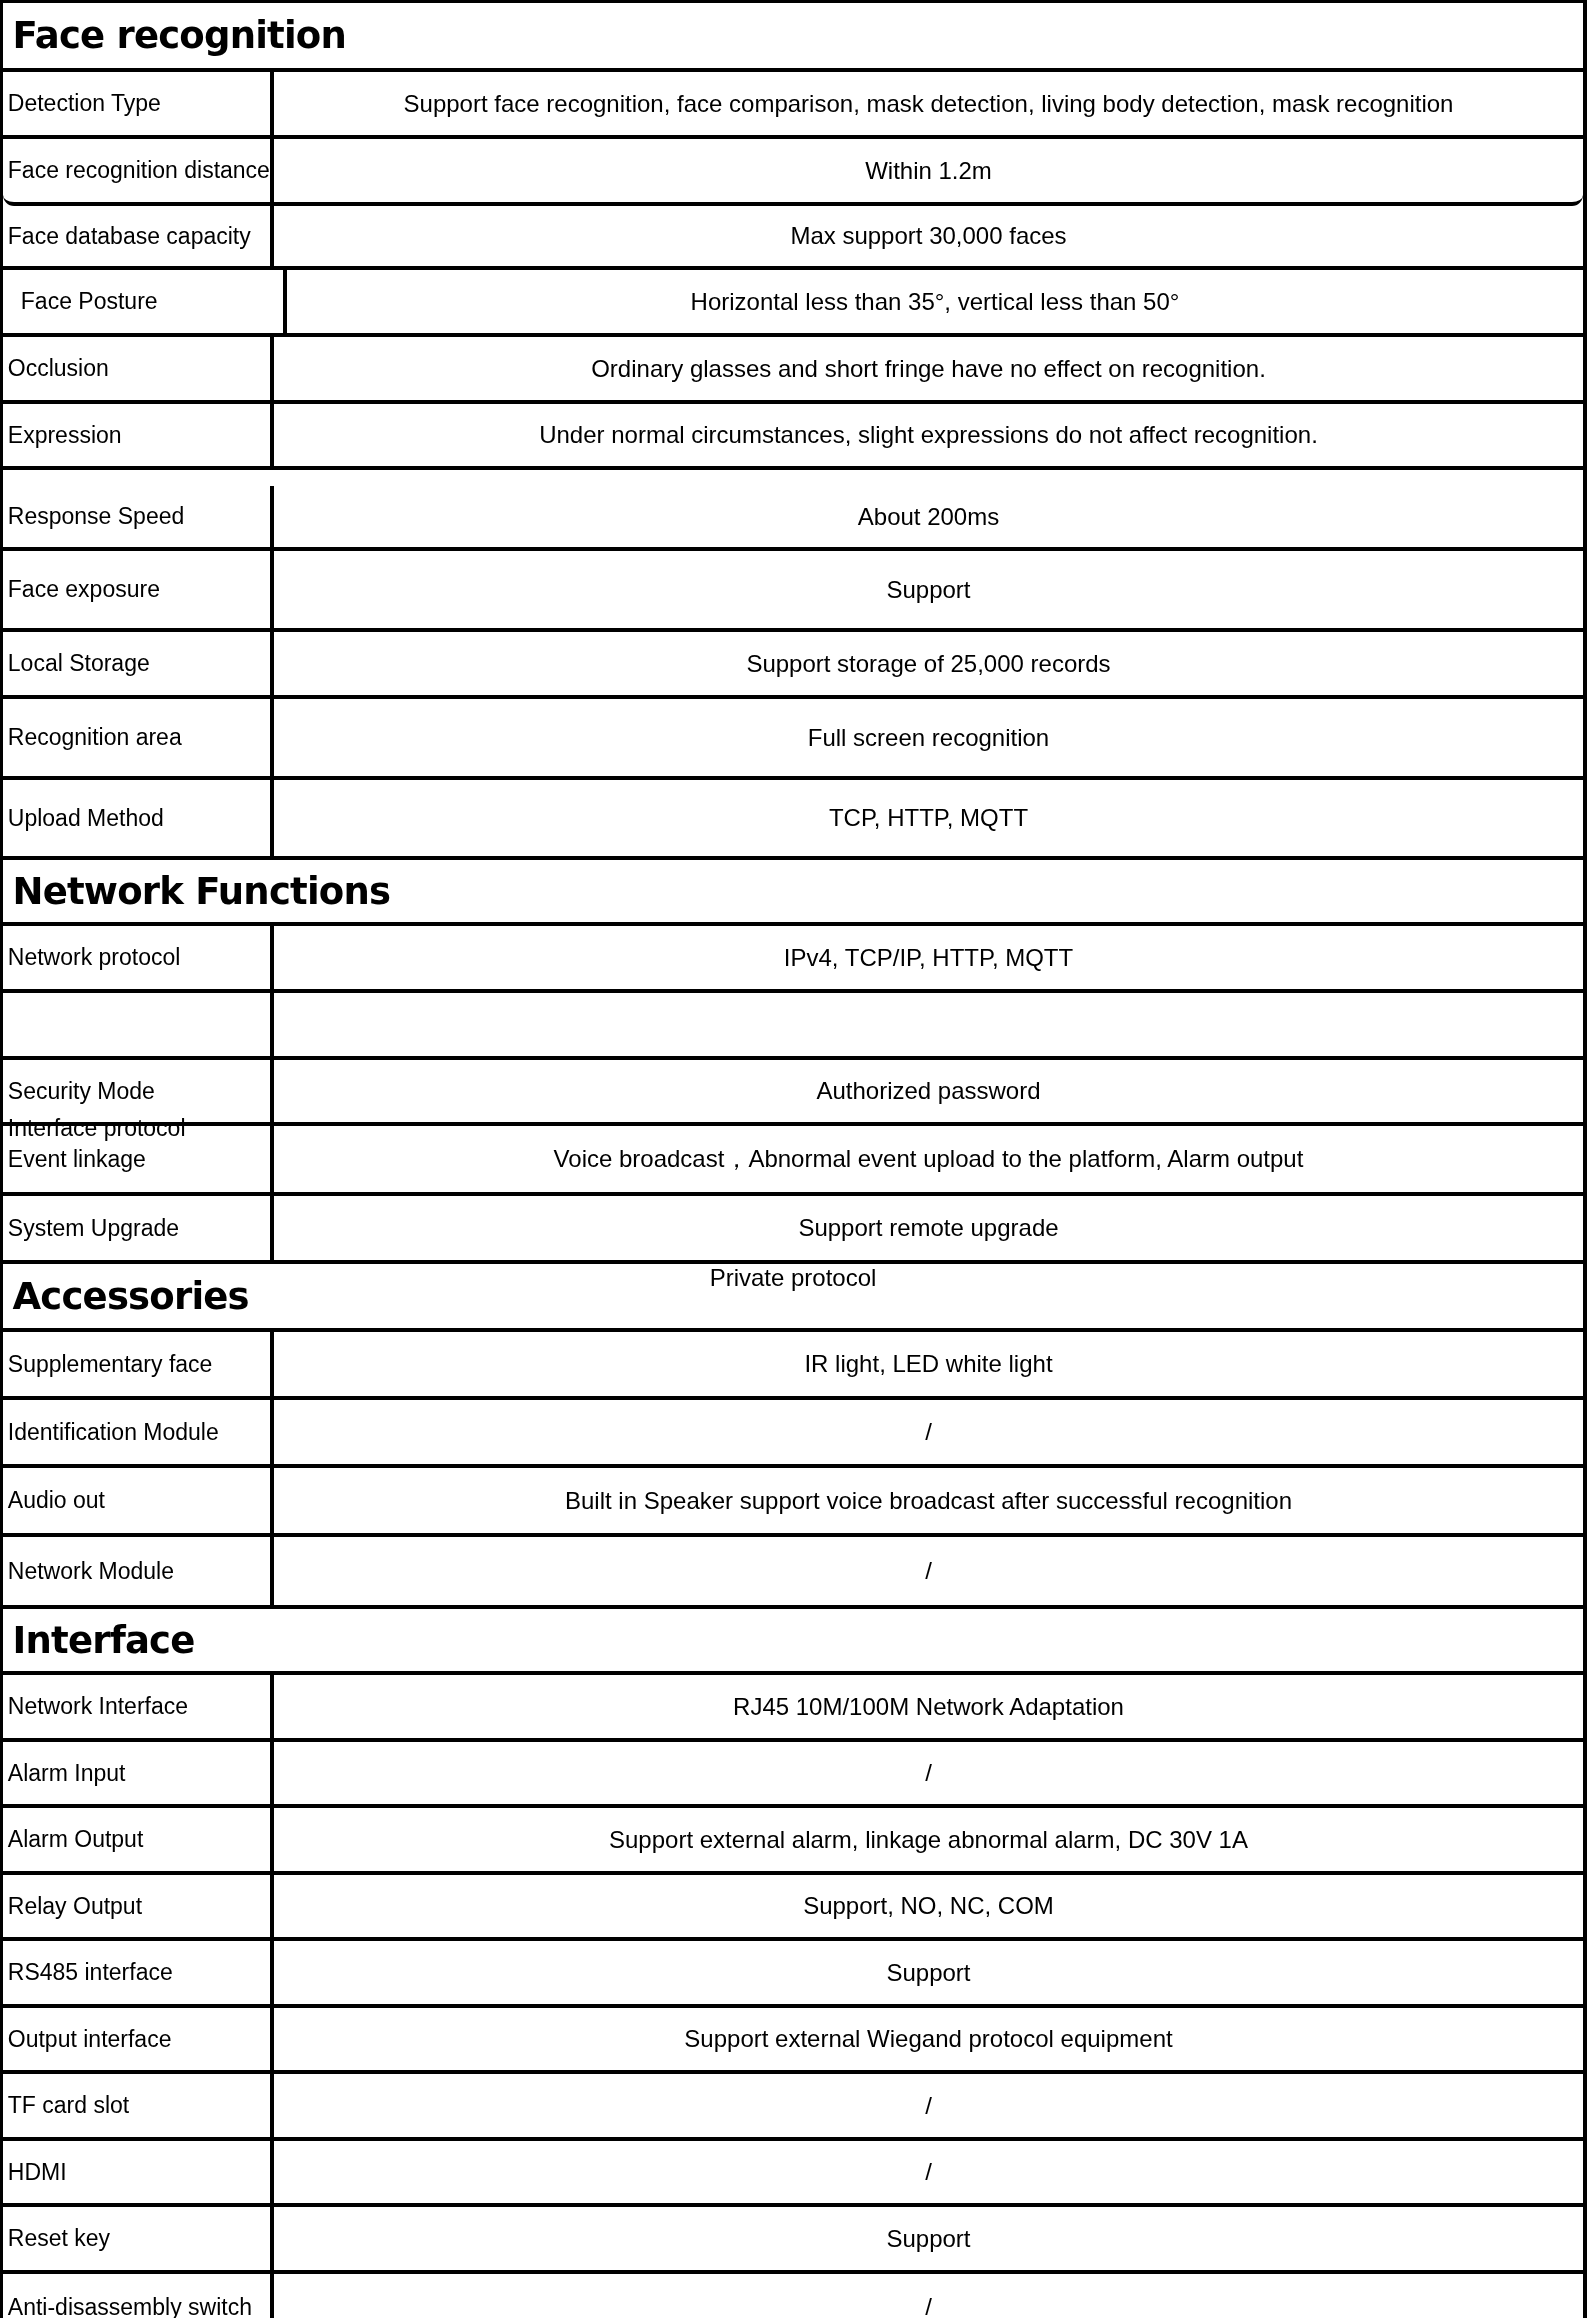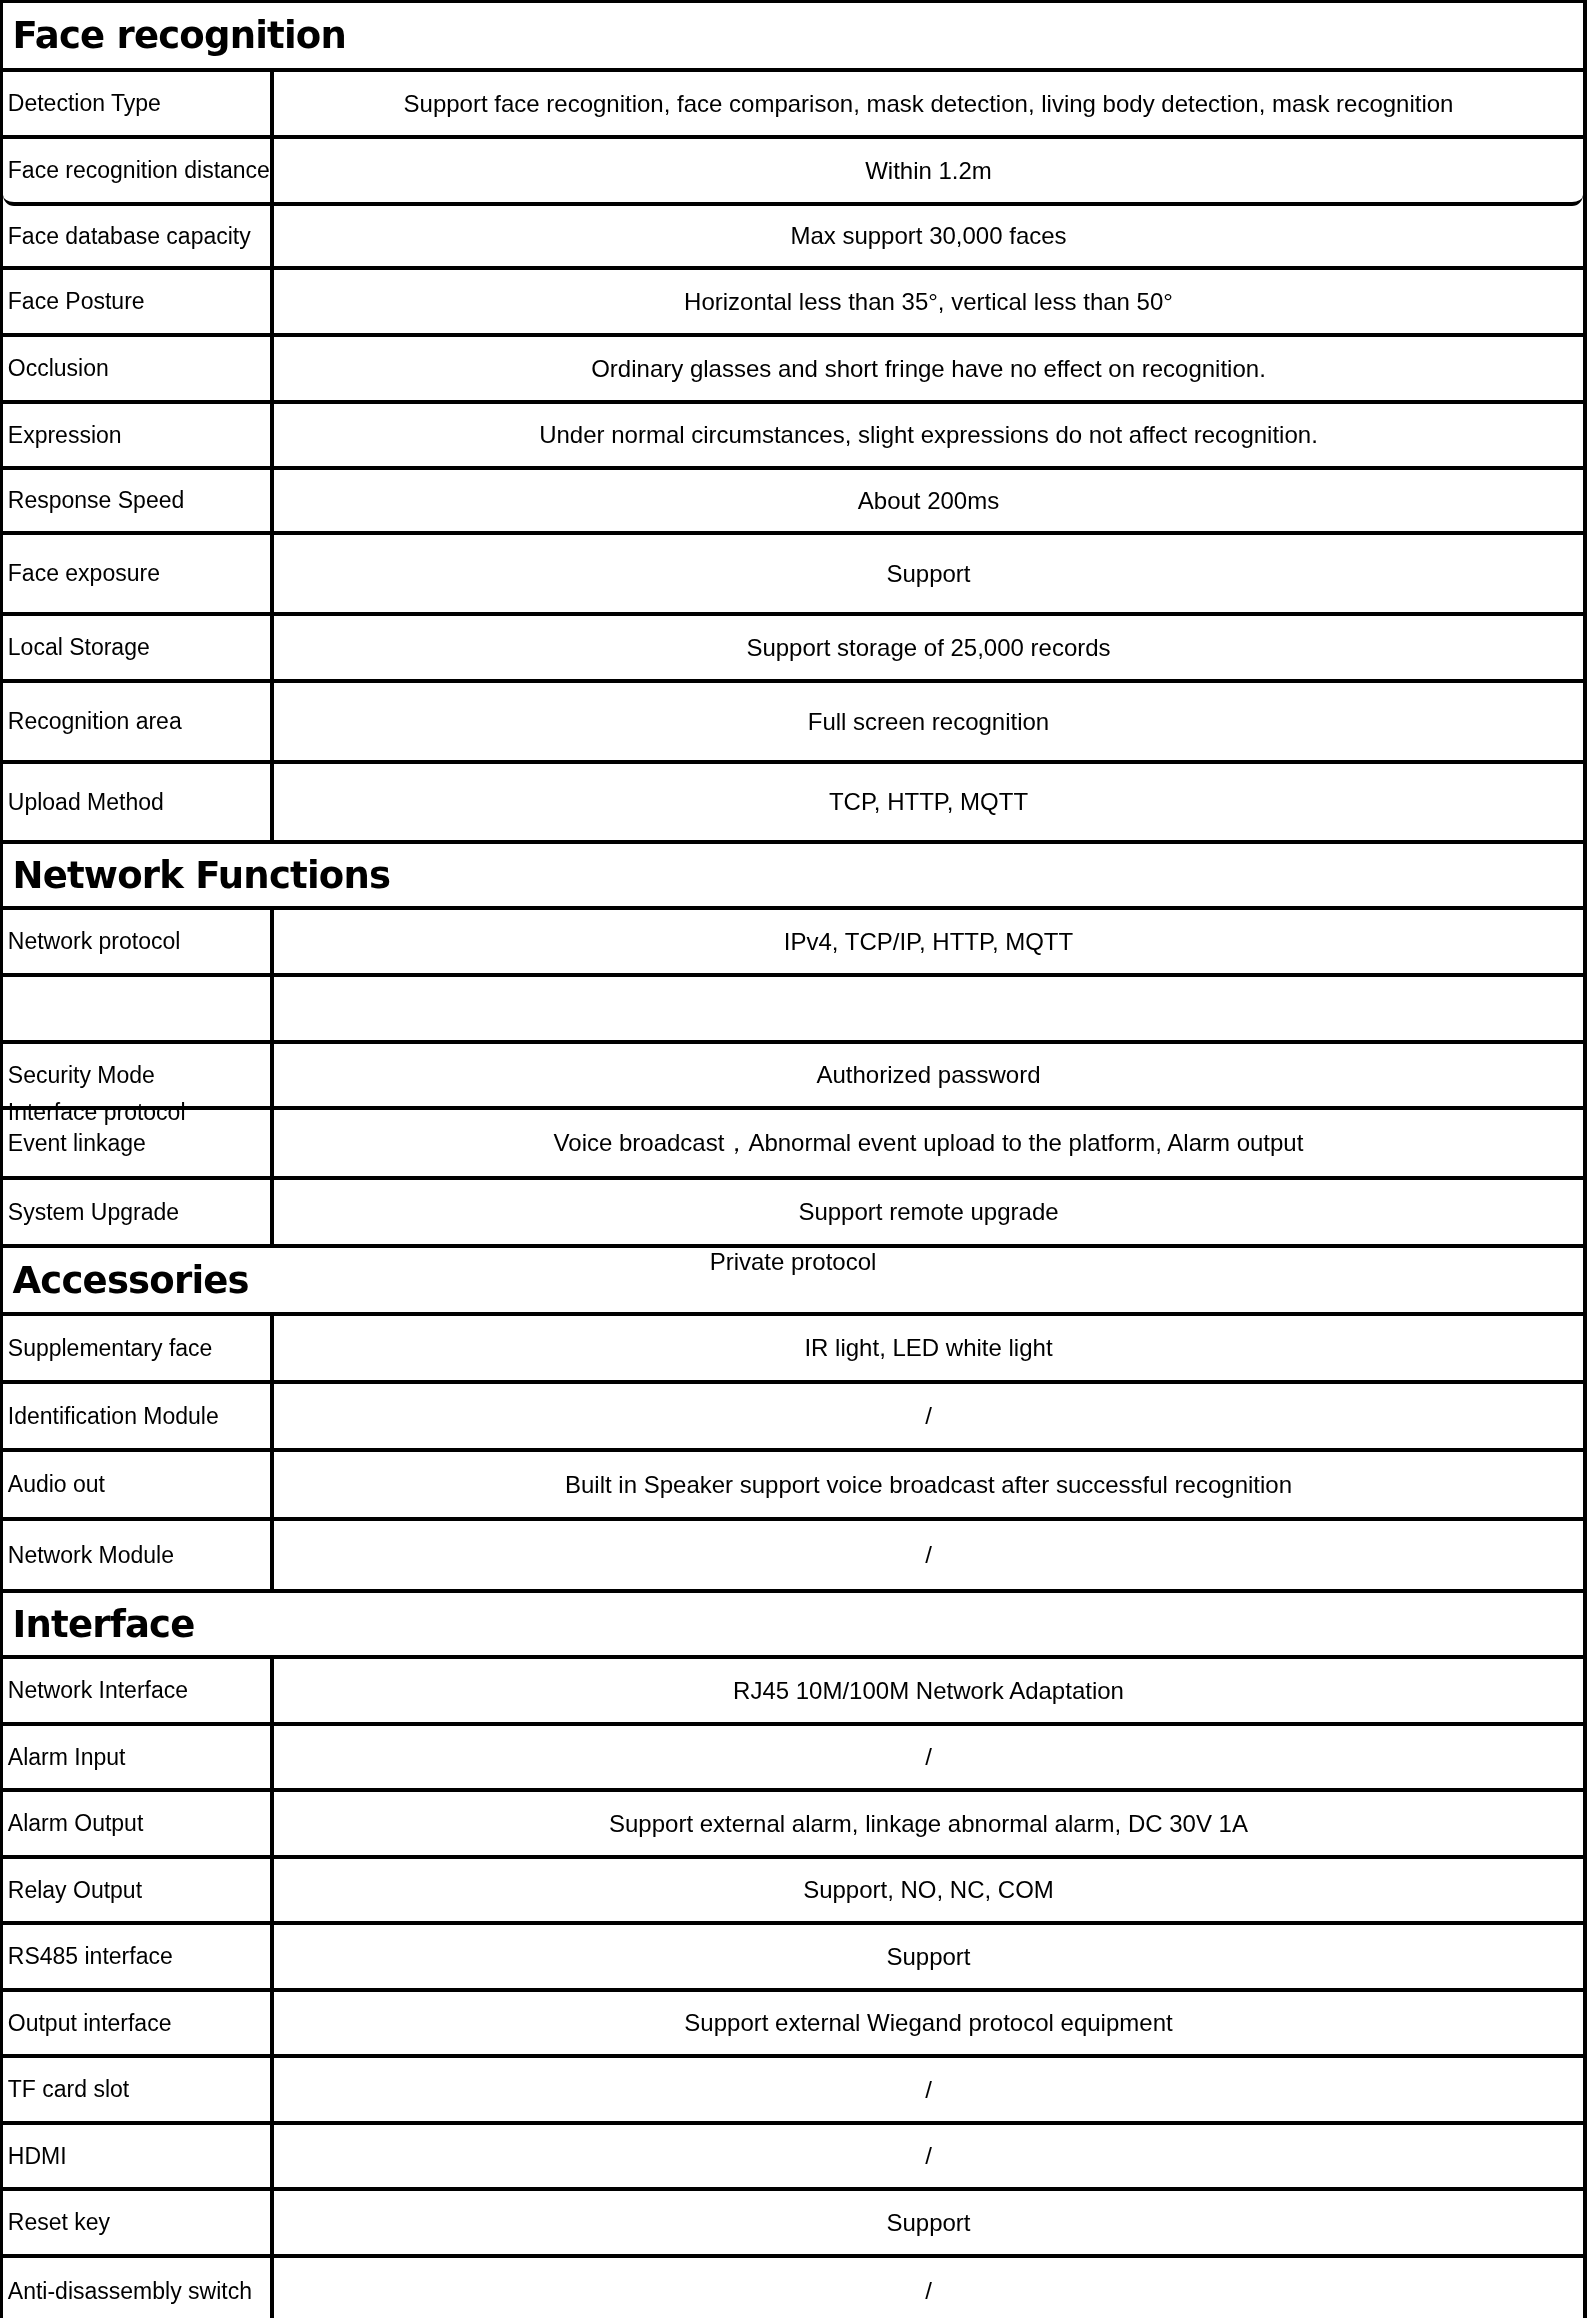--- a/index.html
+++ b/index.html
@@ -41,33 +41,33 @@
       <div class="value">Support face recognition, face comparison, mask detection, living body detection, mask recognition</div>
     </div>
     <div class="row" style="height: 67px; border-bottom: 4px solid rgb(0, 0, 0); border-radius: 11px;">
       <div class="label">Face recognition distance</div>
       <div class="value">Within 1.2m</div>
     </div>
     <div class="row" style="height: 64px; border-bottom: 4px solid rgb(0, 0, 0);">
       <div class="label">Face database capacity</div>
       <div class="value">Max support 30,000 faces</div>
     </div>
-    <div class="row" style="height: 67px; border-bottom: 4px solid rgb(0, 0, 0);">
+    <div class="row" style="height: 67px; border-bottom: 4px solid rgb(0, 0, 0); padding-left: 13px;">
       <div class="label">Face Posture</div>
       <div class="value">Horizontal less than 35°, vertical less than 50°</div>
     </div>
     <div class="row" style="height: 67px; border-bottom: 4px solid rgb(0, 0, 0);">
       <div class="label">Occlusion</div>
       <div class="value">Ordinary glasses and short fringe have no effect on recognition.</div>
     </div>
     <div class="row" style="height: 66px; border-bottom: 4px solid rgb(0, 0, 0);">
       <div class="label">Expression</div>
       <div class="value">Under normal circumstances, slight expressions do not affect recognition.</div>
     </div>
-    <div class="row" style="height: 65px; border-bottom: 4px solid rgb(0, 0, 0);">
+    <div class="row" style="height: 65px; border-bottom: 4px solid rgb(0, 0, 0); margin-top: 16px;">
       <div class="label">Response Speed</div>
       <div class="value">About 200ms</div>
     </div>
     <div class="row" style="height: 81px; border-bottom: 4px solid rgb(0, 0, 0);">
       <div class="label">Face exposure</div>
       <div class="value">Support</div>
     </div>
     <div class="row" style="height: 67px; border-bottom: 4px solid rgb(0, 0, 0);">
       <div class="label">Local Storage</div>
       <div class="value">Support storage of 25,000 records</div>

